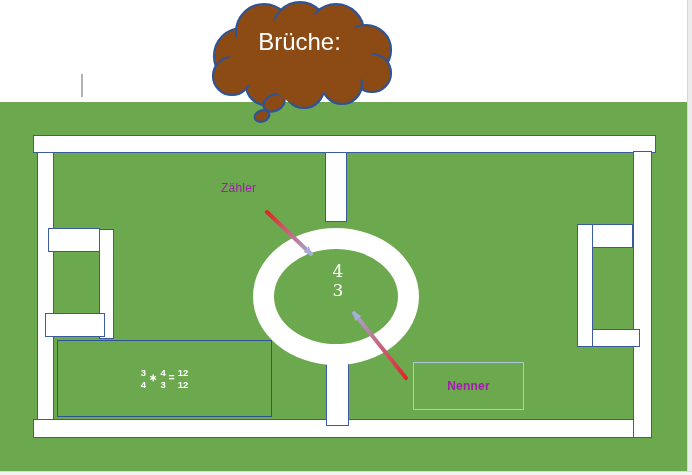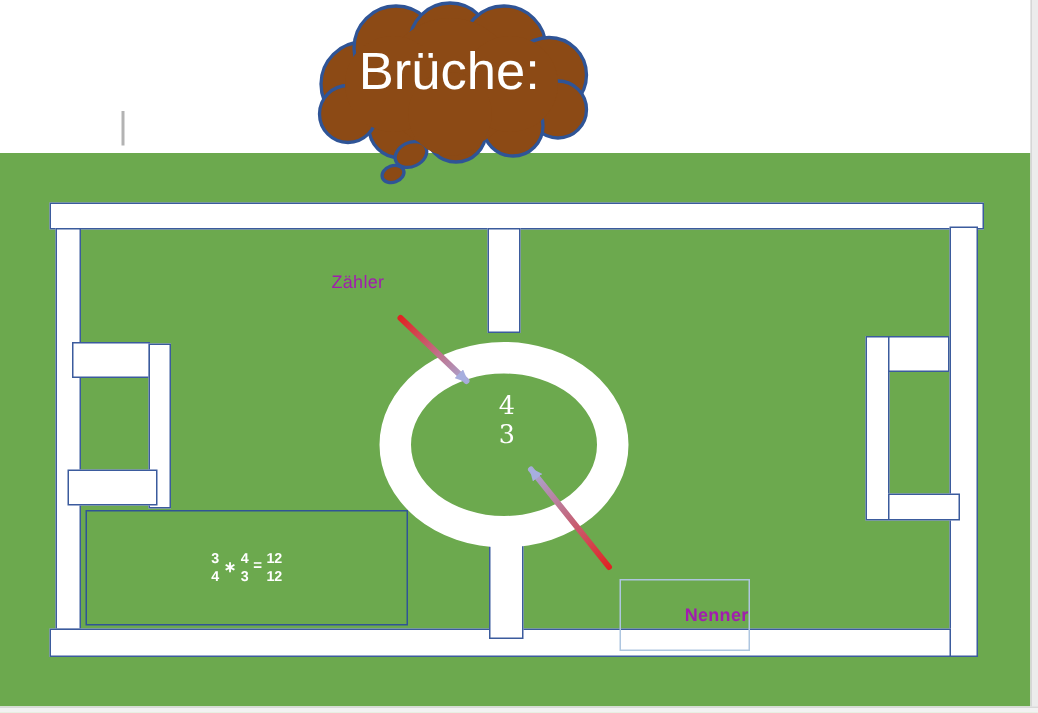--- a/index.html
+++ b/index.html
@@ -21,38 +21,38 @@
   
   .white-label{position:absolute;color:#a21caf;font-size:12px;letter-spacing:.2px;}
   .center-frac{position:absolute;left:320px;top:262px;width:36px;text-align:center;color:#fff;
     font-family:"DejaVu Serif", serif;line-height:1;}
   .center-frac .num,.center-frac .den{font-size:17px;display:block;padding:1px 0;}
   .center-frac .fbar{width:15px;margin:2px auto;border-top:1.6px solid #fff;height:0;}
 
   
   .equation-box{position:absolute;left:57px;top:340px;width:215px;height:77px;
     border:1.4px solid #2f5496;box-sizing:border-box;display:flex;align-items:center;justify-content:center;}
-  .nenner-box{position:absolute;left:413px;top:362px;width:87px;height:48px;
+  .nenner-box{position:absolute;left:413px;top:362px;width:111px;height:48px;
     border:1.5px solid var(--nenner_border,#aec6e0);box-sizing:border-box;
-    display:flex;align-items:center;justify-content:flex-end;margin-top:24px;}
+    display:flex;align-items:center;justify-content:center;}
   .nenner-box .white-label{position:static;font-weight:600;}
   .zaehler-label{left:221px;top:181px;}
 
   
   .eq{display:flex;align-items:center;color:#fff;font-weight:700;}
   .eq .frac{display:inline-block;text-align:center;line-height:1;}
   .eq .frac .n,.eq .frac .d{font-size:9.5px;display:block;padding:1px 1px;}
   .eq .frac .b{border-top:1.2px solid #fff;height:0;margin:1px 0;}
   .eq .op{font-size:10px;margin:0 2px;position:relative;top:-1px;}
 
   
   .overlay-svg{position:absolute;left:0;top:0;pointer-events:none;}
   .cloud-svg{position:absolute;left:0;top:0;}
   .cloud-label{position:absolute;left:222px;top:28px;width:155px;text-align:center;
-    color:#ffffff;font-size:35px;font-weight:400;}
+    color:#ffffff;font-size:24px;font-weight:400;}
 </style>
 </head>
 <body>
 
 <div class="stage">
 
   <div class="green-area"></div>
 
   <div class="bar" style="left:33px;top:135px;width:623px;height:18px;"></div>
   <div class="bar" style="left:37px;top:152px;width:17px;height:268px;"></div>

